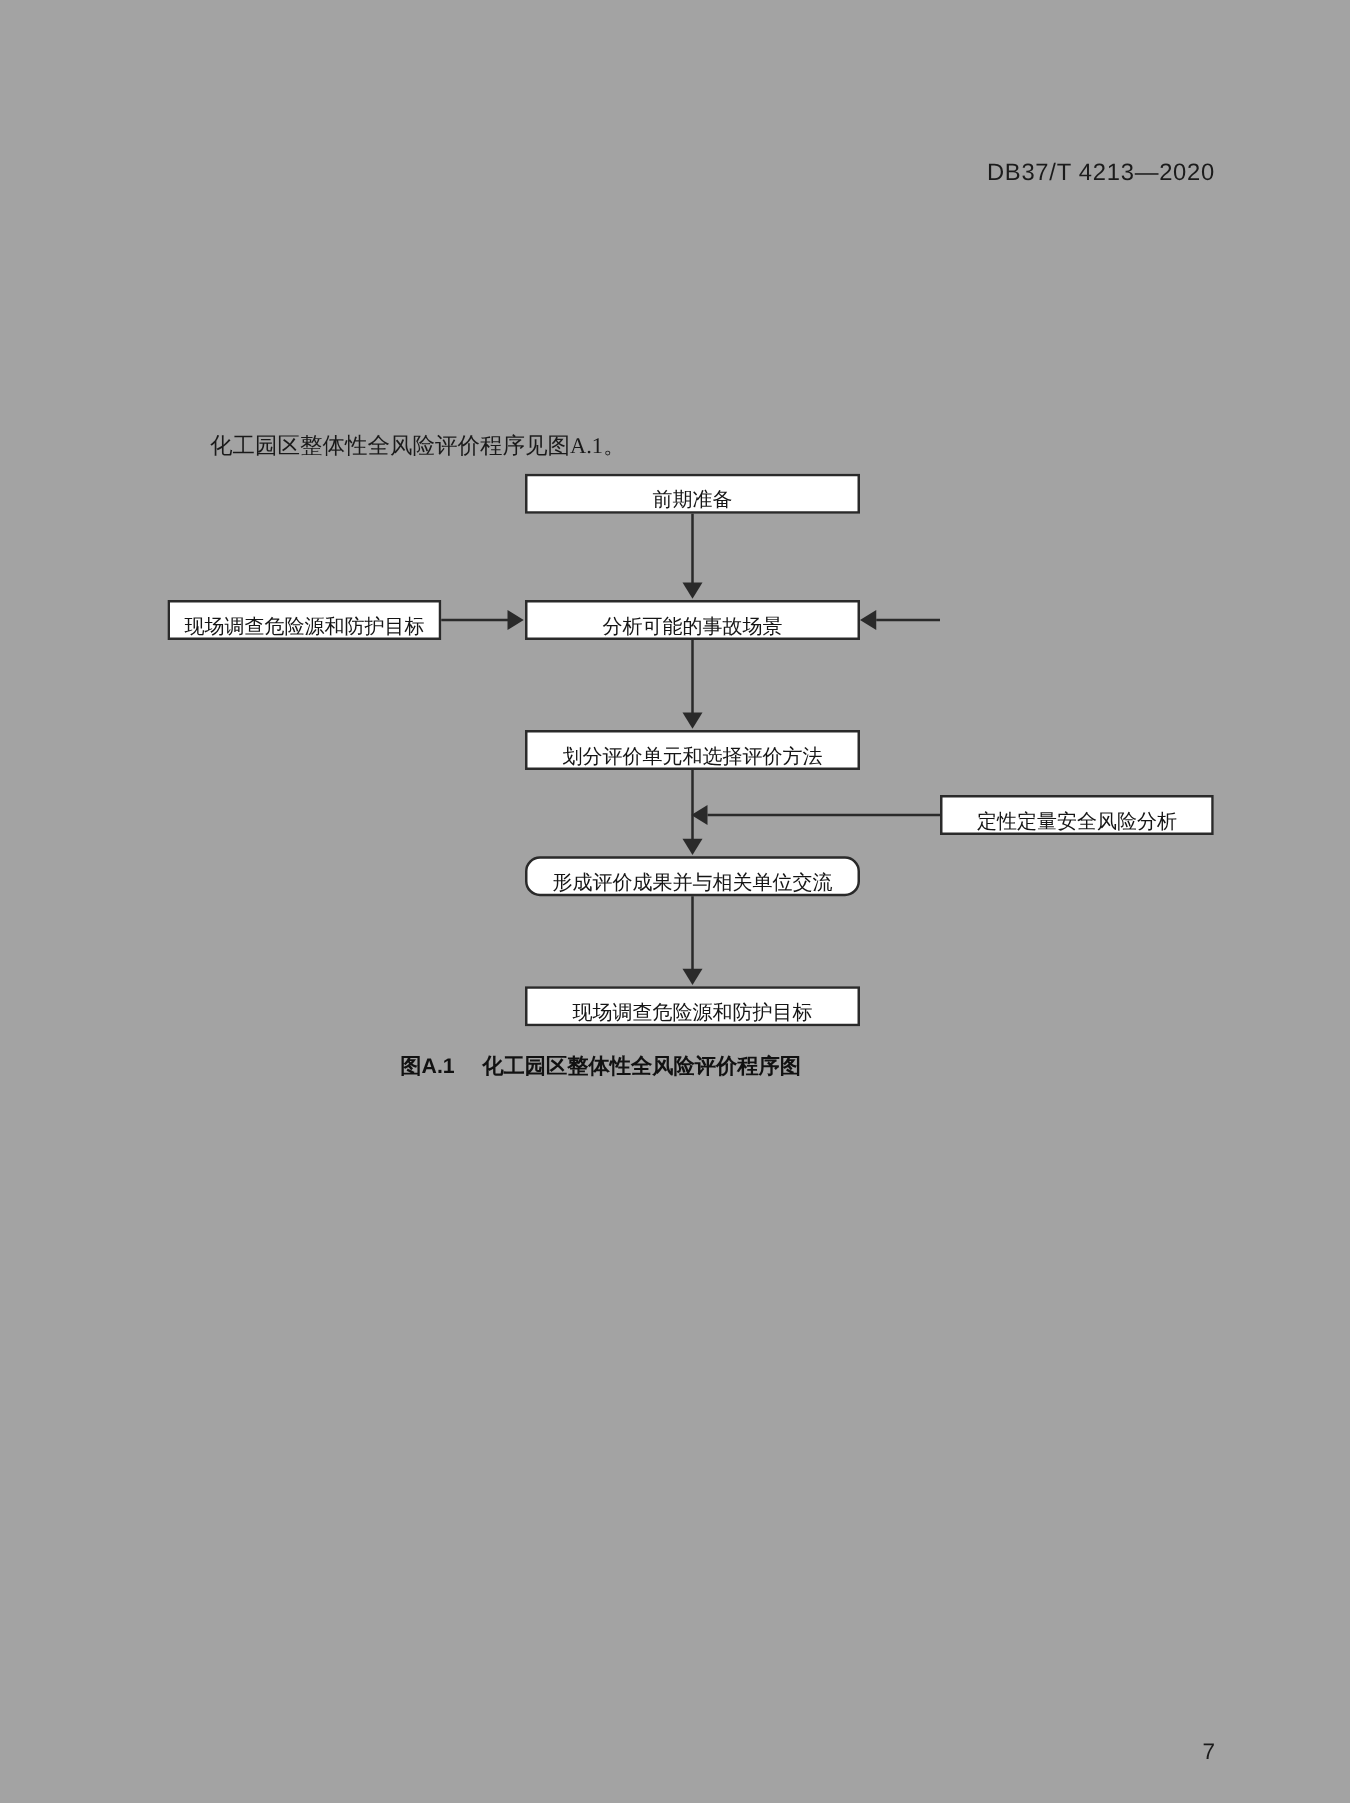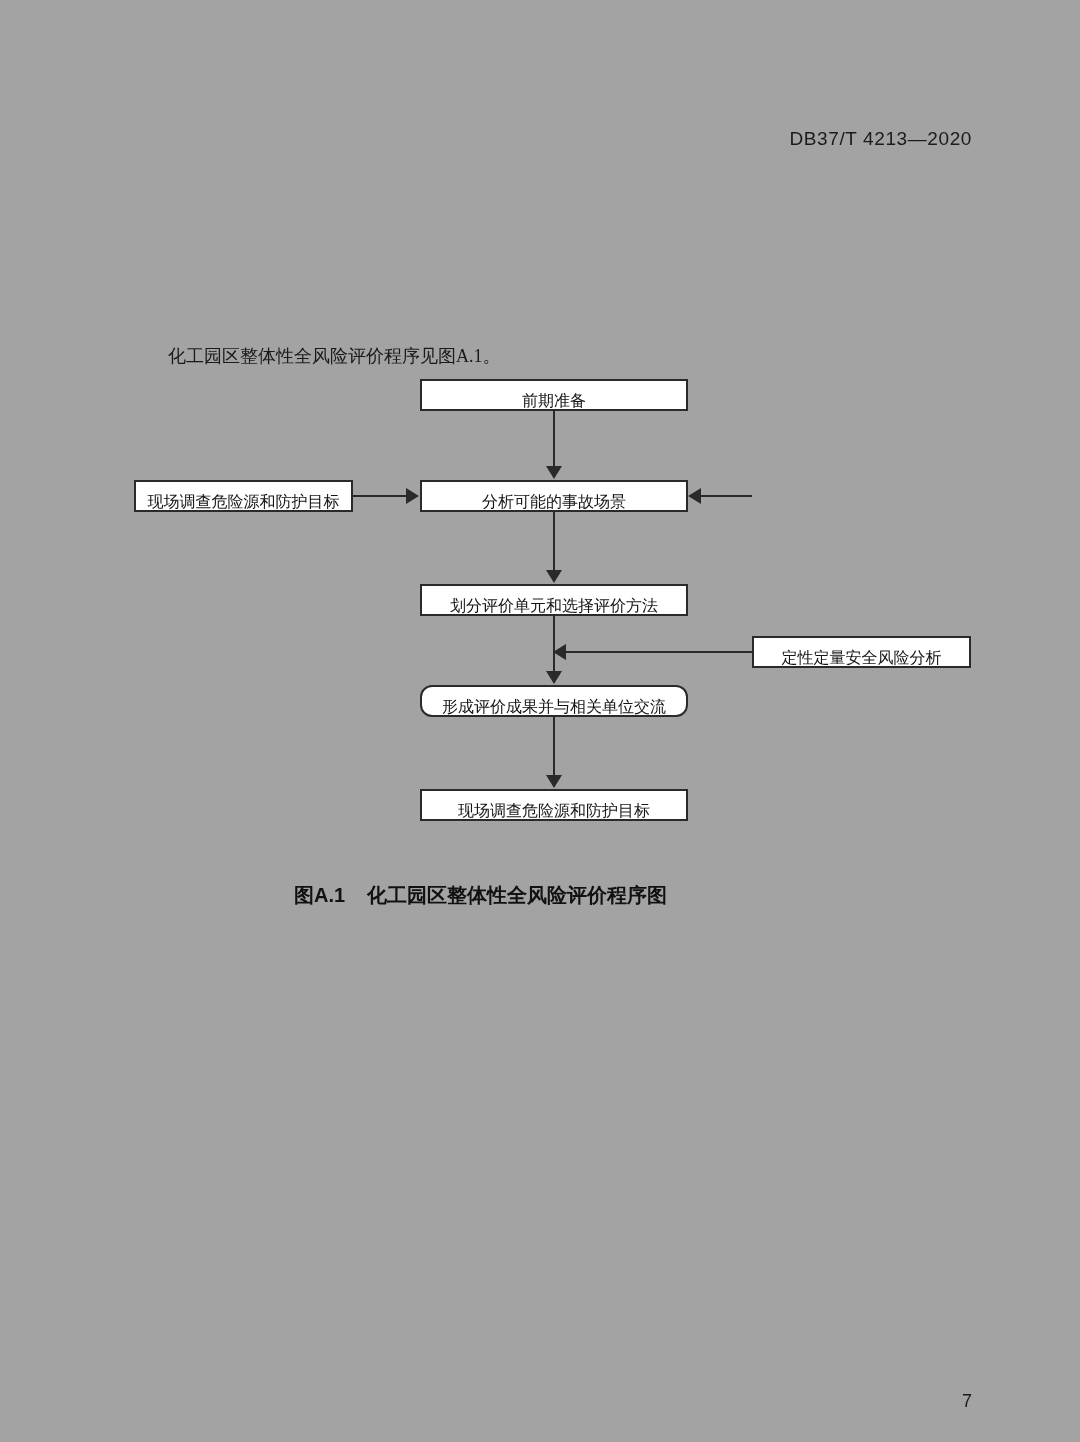--- a/index.html
+++ b/index.html
@@ -137,24 +137,23 @@
   }
 
   
   .figure-caption {
     position: absolute;
     top: 841px;
     left: 0;
     width: 961px;
     text-align: center;
     font-family: "Liberation Sans", "DejaVu Sans", sans-serif;
-    font-size: 20px;
-    font-weight: bold;
-    color: #111;
-    margin-top: 41px;
+    font-size: 17px;
+    font-weight: bold;
+    color: #111;
   }
   .figure-caption .cap-gap { display: inline-block; width: 22px; }
 
   
   .page-number {
     position: absolute;
     bottom: 30px;
     right: 108px;
     font-family: "Liberation Sans", "DejaVu Sans", sans-serif;
     font-size: 18px;

